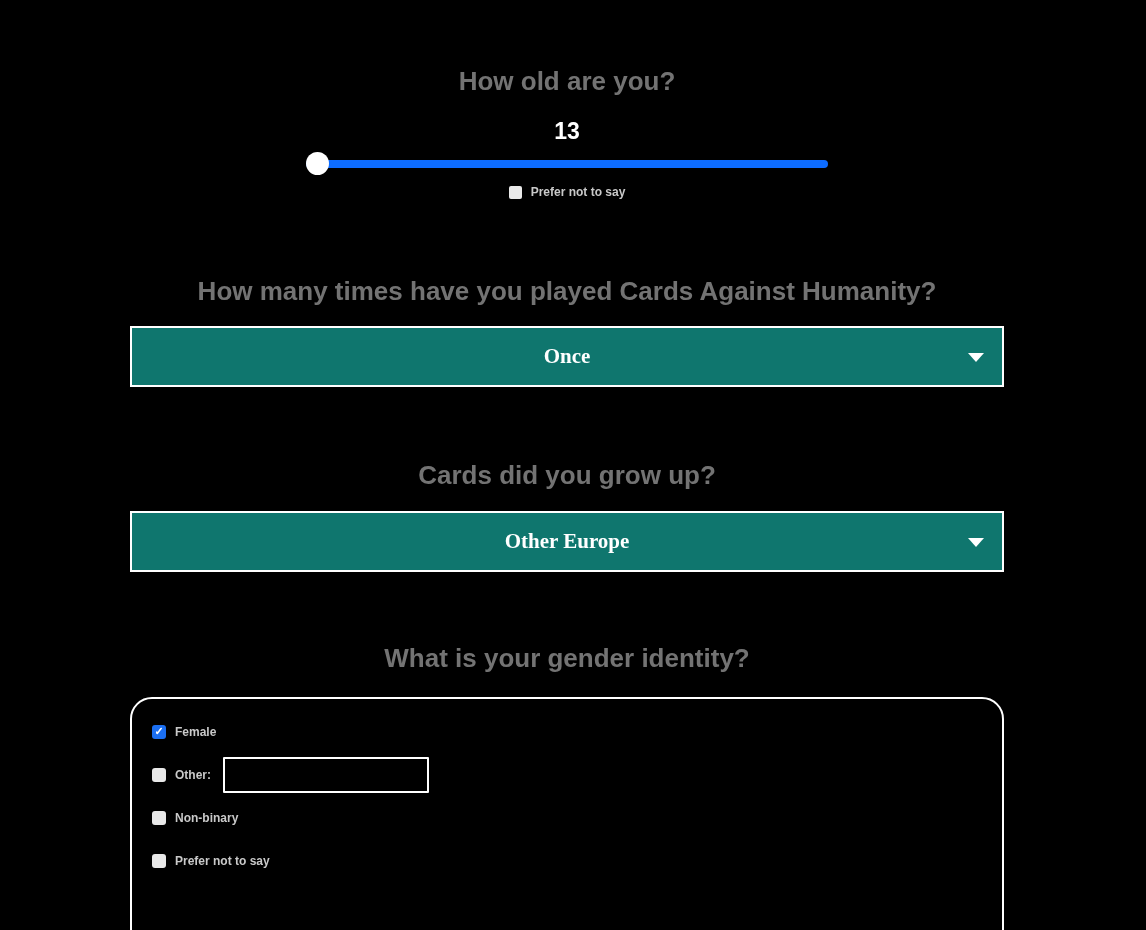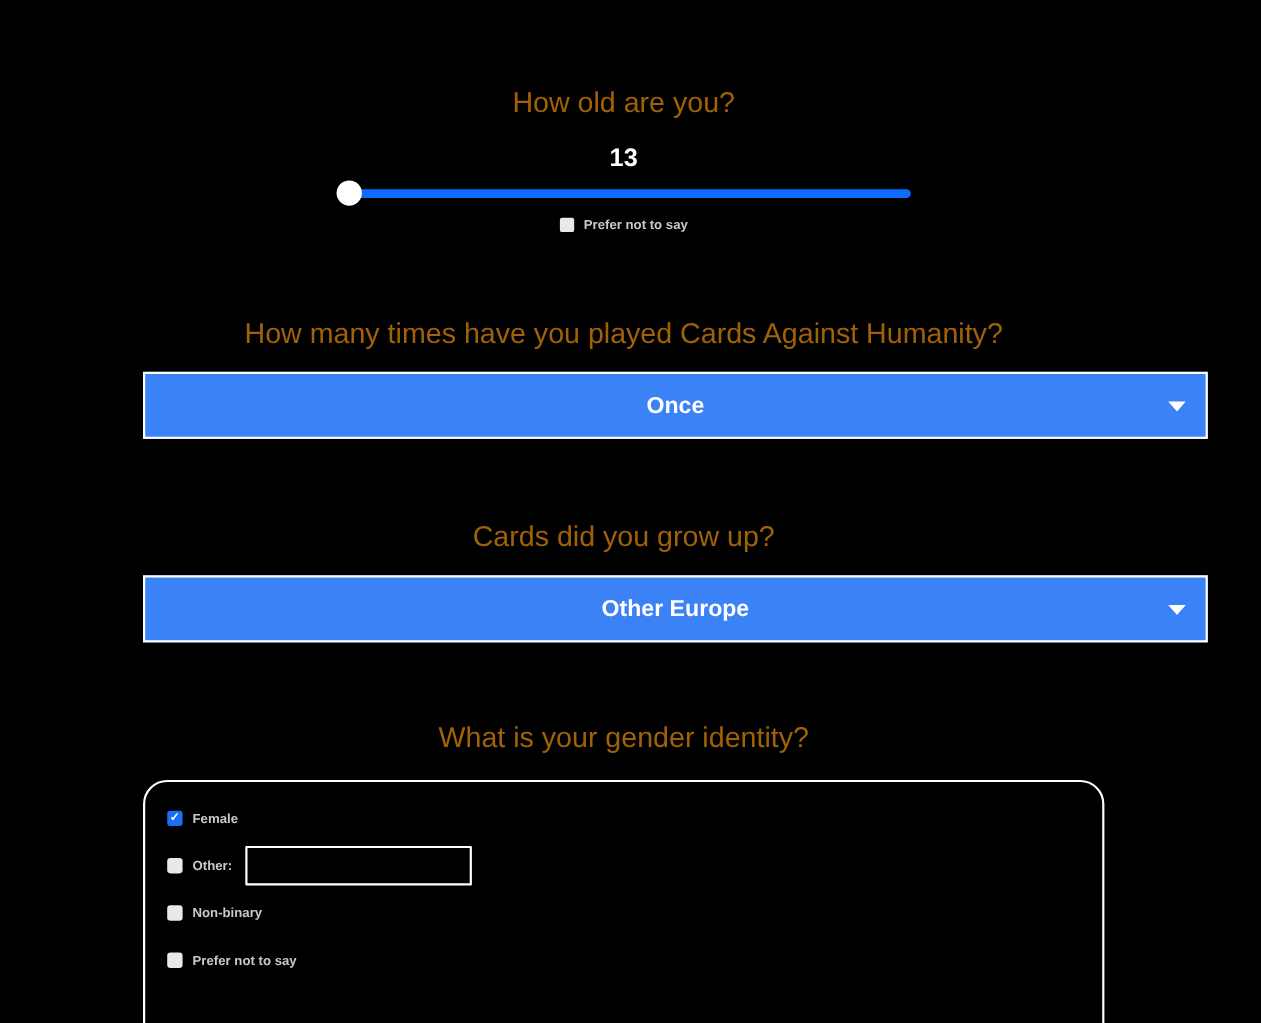--- a/index.html
+++ b/index.html
@@ -9,25 +9,25 @@
     width: 1146px;
     height: 930px;
     overflow: hidden;
     font-family: "Liberation Sans", sans-serif;
   }
   .content {
     width: 874px;
     margin-left: 130px;
   }
   .q-title {
-    margin: 12px;
+    margin: 0;
     font-size: 26px;
     line-height: 26px;
-    font-weight: normal;
-    color: #a16207;
+    font-weight: bold;
+    color: #737373;
     text-align: center;
   }
   .t1 { padding-top: 68px; }
   .t2 { margin-top: 76px; }
   .t3 { margin-top: 75px; }
   .t4 { margin-top: 73px; }
 
   .age-value {
     margin-top: 25px;
     font-size: 23px;
@@ -90,29 +90,30 @@
   .cb-small { width: 13px; height: 13px; border-radius: 2px; }
   .cb-label {
     margin-left: 9px;
     font-size: 12px;
     font-weight: bold;
     color: #c9c9c9;
   }
   .select-box {
     margin-top: 22px;
     box-sizing: border-box;
-    width: 968px;
+    width: 874px;
     height: 61px;
     border: 2px solid #ffffff;
-    background: #3b82f6;
+    background: #0f766e;
     position: relative;
     display: flex;
     align-items: center;
     justify-content: center;
     cursor: pointer;
+    font-family: Liberation Serif, serif;
   }
   .select-box.s2 { margin-top: 23px; }
   .select-value {
     font-size: 21px;
     font-weight: bold;
     color: #ffffff;
   }
   .select-arrow {
     position: absolute;
     right: 18px;

